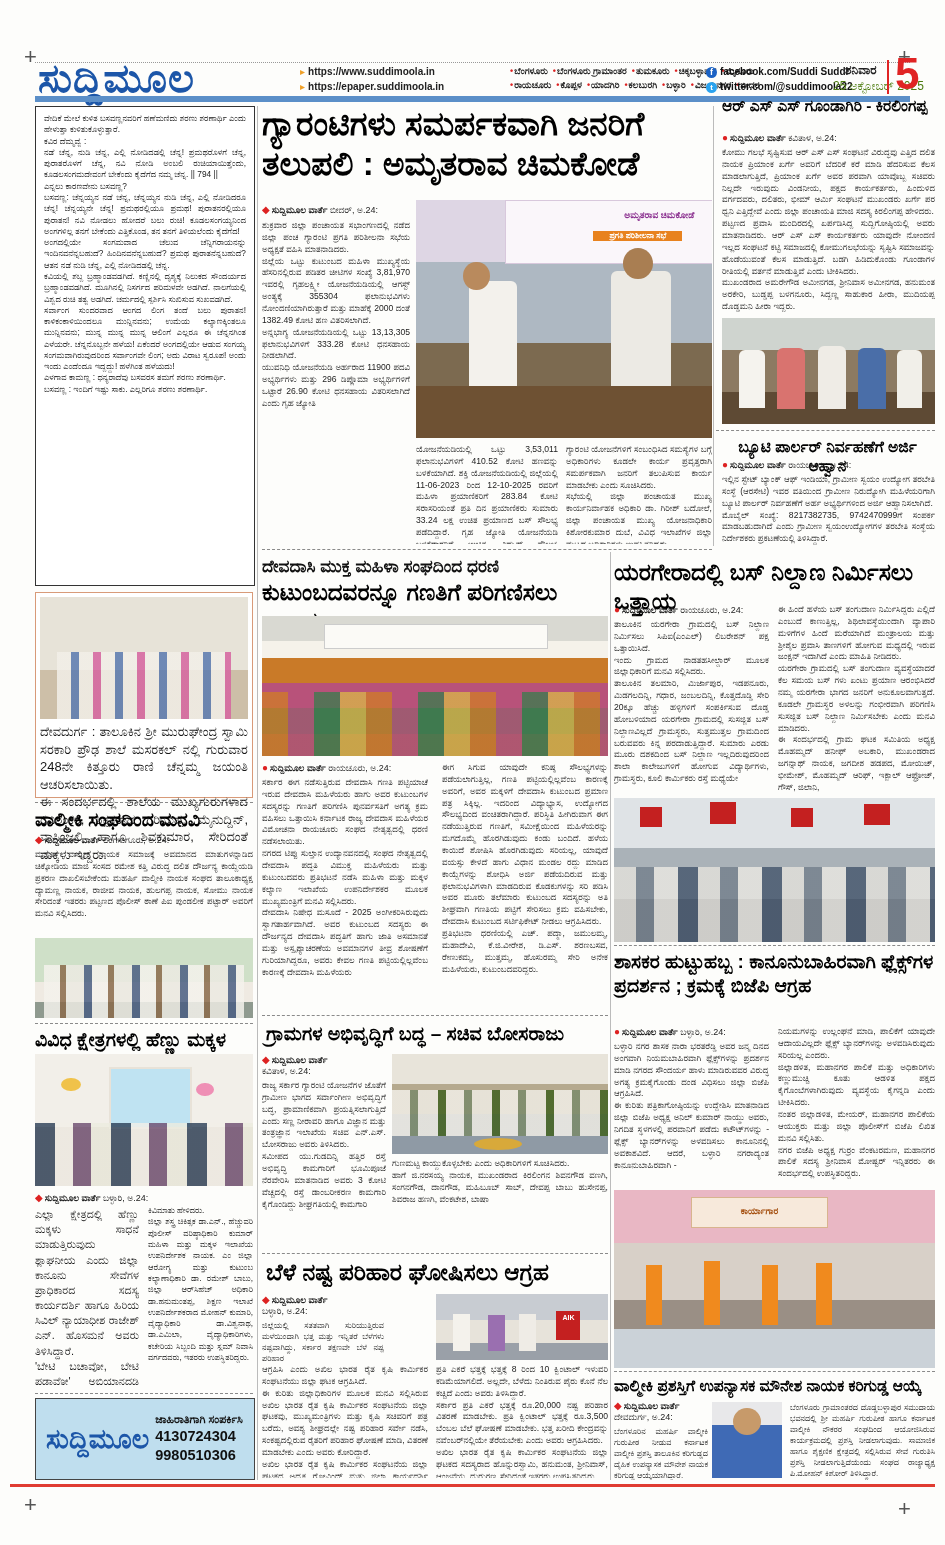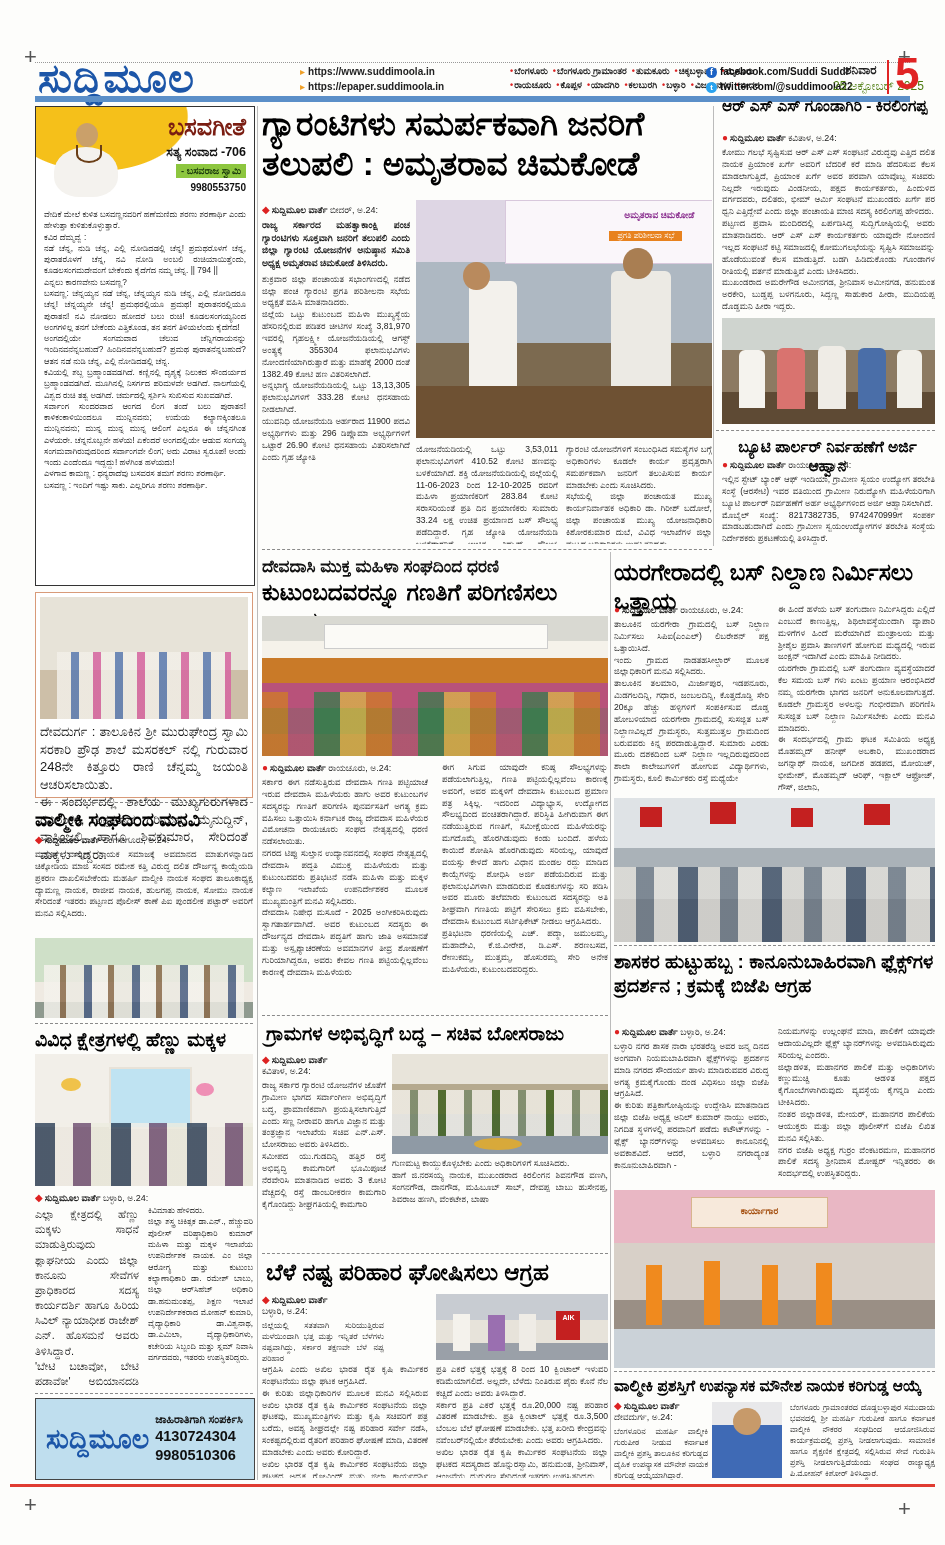--- a/index.html
+++ b/index.html
@@ -49,21 +49,21 @@
   .guru{position:absolute;left:12px;top:14px;width:78px;height:78px;}
   .guru .robe{position:absolute;left:6px;top:26px;width:64px;height:50px;background:#f4f2ee;border-radius:50% 50% 40% 40%;}
   .guru .head{position:absolute;left:28px;top:2px;width:22px;height:24px;background:#caa06a;border-radius:50%;}
   .guru .mala{position:absolute;left:28px;top:24px;width:22px;height:16px;border:2px solid #6b3f18;border-top:none;border-radius:0 0 50% 50%;}
   .basava-body{padding:6px 8px;font-size:8.3px;line-height:1.36;text-align:justify;white-space:pre-line;color:#181818;}
   
   .ph{position:absolute;overflow:hidden;background:#9aa4ad;}
   .ph-meeting{background:linear-gradient(180deg,#ded6e4 0 26%,#aeb8c2 26% 60%,#7c6a50 60% 78%,#6b5138 78% 100%);}
   .ph-banner-strip{position:absolute;left:30%;top:0;width:70%;height:26%;background:#faf6fa;border:1px solid #d8c8dc;}
   .ph-banner-t1{position:absolute;right:6%;top:4%;font-size:9px;font-weight:bold;color:#8a2f8f;}
-  .ph-banner-t2{position:absolute;right:10%;top:13%;font-size:8px;color:#fff;background:#e8821e;padding:0 8px;}
+  .ph-banner-t2{position:absolute;right:10%;top:13%;font-size:8px;color:#fff;background:#e8821e;padding:0 16px;font-weight:bold;}
   .ph-person{position:absolute;border-radius:6px 6px 0 0;}
   .ph-room{background:linear-gradient(180deg,#cfd4cf 0 30%,#8c7a62 30% 70%,#5e4a34 70% 100%);}
   .ph-protest{background:linear-gradient(180deg,#d9d9d2 0 18%,#f5f2ea 18% 30%,
       #c97a28 30% 48%,#b8527a 48% 66%,#3f7a4f 66% 84%,#8a6a4a 84% 100%);}
   .ph-green{background:linear-gradient(180deg,#cfe0c8 0 55%,#efeae2 55% 80%,#8f9a8f 80% 100%);}
   .ph-event{background:linear-gradient(180deg,#f2efe9 0 55%,#d9cfc4 55% 100%);}
   .ph-ground{background:linear-gradient(180deg,#e8e4da 0 30%,#b5a98e 30% 60%,#8f9aa5 60% 100%);}
   .ph-flags{background:linear-gradient(180deg,#dfe3e6 0 35%,#aab2b8 35% 70%,#7d8288 70% 100%);}
   .flag{position:absolute;background:#c42020;}
   .ph-bjp{background:linear-gradient(180deg,#e9b7c4 0 30%,#d8d0c8 30% 62%,#9a8f85 62% 100%);}
@@ -119,31 +119,20 @@
 <div class="abs dash-h" style="left:716px;top:430px;width:219px;"></div>
 <div class="abs dash-h" style="left:262px;top:1015px;width:346px;"></div>
 <div class="abs dash-h" style="left:614px;top:945px;width:321px;"></div>
 <div class="abs dash-h" style="left:614px;top:1371px;width:321px;"></div>
 <div class="abs dash-h" style="left:262px;top:1253px;width:346px;"></div>
 <div class="abs dash-h" style="left:35px;top:802px;width:218px;"></div>
 <div class="abs dash-h" style="left:35px;top:1023px;width:218px;"></div>
 <div class="abs dash-h" style="left:35px;top:1393px;width:218px;"></div>
 
 <div class="basava-box">
-  <div class="basava-top">
-    <div class="guru">
-      <div class="robe"></div>
-        <div class="head"></div>
-        <div class="mala"></div>
-    </div>
-    <div class="basava-title">ಬಸವಗೀತೆ</div>
-    <div class="basava-sub">ಸತ್ಯ ಸಂವಾದ -706</div>
-    <div class="basava-author">- ಬಸವರಾಜ ಸ್ವಾಮಿ</div>
-    <div class="basava-phone">9980553750</div>
-  </div>
   <div class="basava-body">ವೇದಿಕೆ ಮೇಲೆ ಕುಳಿತ ಬಸವಣ್ಣನವರಿಗೆ ಹಣೆಮಣಿದು ಶರಣು ಶರಣಾರ್ಥಿ ಎಂದು ಹೇಳುತ್ತಾ ಕುಳಿತುಕೊಳ್ಳುತ್ತಾರೆ.
 ಕವಿರ ದೆಮ್ಮವ್ವೆ :
 ನಡೆ ಚೆನ್ನ, ನುಡಿ ಚೆನ್ನ, ಎಲ್ಲಿ ನೋಡಿದಡಲ್ಲಿ ಚೆನ್ನ! ಪ್ರಮಥರೊಳಗೆ ಚೆನ್ನ, ಪುರಾತರೊಳಗೆ ಚೆನ್ನ, ನವಿ ನೋಡಿ ಅಂಬಲಿ ರುಚಿಯಾಯಿತ್ತೆಂದು, ಕೂಡಲಸಂಗಮದೇವಂಗೆ ಬೇಕೆಂದು ಕೈದೆಗೆದ ನಮ್ಮ ಚೆನ್ನ. || 794 ||
 ಎನ್ನಲು ಕಾರಣವೇನು ಬಸವಣ್ಣ?
 ಬಸವಣ್ಣ: ಚೆನ್ನಯ್ಯನ ನಡೆ ಚೆನ್ನ, ಚೆನ್ನಯ್ಯನ ನುಡಿ ಚೆನ್ನ, ಎಲ್ಲಿ ನೋಡಿದರೂ ಚೆನ್ನ! ಚೆನ್ನಯ್ಯನೇ ಚೆನ್ನ! ಪ್ರಮಥರಲ್ಲಿಯೂ ಪ್ರಮಥ! ಪುರಾತನರಲ್ಲಿಯೂ ಪುರಾತನ! ನವಿ ನೋಡಲು ಹೋದರೆ ಬಲು ರುಚಿ! ಕೂಡಲಸಂಗಯ್ಯನಿಂದ ಅಂಗಗಳಿಲ್ಲ ತನಗೆ ಬೇಕೆಂದು ಎತ್ತಿಕೊಂಡ, ತನ ತನಗೆ ತಿಳಿಯಲೆಂದು ಕೈದೆಗೆದ!
 ಅಂಗದಲ್ಲಿಯೇ ಸಂಗಮವಾದ ಚೆಲುವ ಚೆನ್ನಿಗರಾಯನನ್ನು ಇಂದಿನವನೆನ್ನಬಹುದೆ? ಹಿಂದಿನವನೆನ್ನಬಹುದೆ? ಪ್ರಮಥ ಪುರಾತನೆನ್ನಬಹುದೆ? ಆತನ ನಡೆ ನುಡಿ ಚೆನ್ನ, ಎಲ್ಲಿ ನೋಡಿದಡಲ್ಲಿ ಚೆನ್ನ.
 ಕವಿಯಲ್ಲಿ ಶಬ್ದ ಬ್ರಹ್ಮಾಂಡವಡಗಿದೆ. ಕಣ್ಣಿನಲ್ಲಿ ದೃಶ್ಯಕ್ಕೆ ನಿಲುಕದ ಸೌಂದರ್ಯದ ಬ್ರಹ್ಮಾಂಡವಡಗಿದೆ. ಮೂಗಿನಲ್ಲಿ ನಿಸರ್ಗದ ಪರಿಮಳವೇ ಅಡಗಿದೆ. ನಾಲಗೆಯಲ್ಲಿ ವಿಶ್ವದ ರುಚಿ ತತ್ವ ಅಡಗಿದೆ. ಚರ್ಮದಲ್ಲಿ ಸ್ಪರ್ಶಿಸಿ ಸುಖಿಸುವ ಸುಖವಡಗಿದೆ.
 ಸರ್ವಾಂಗ ಸುಂದರವಾದ ಆಂಗದ ಲಿಂಗ ತಂದೆ ಬಲು ಪುರಾತನ! ಕಾಳಿಕಂಕಾಳಿಯಿಂದಲೂ ಮುನ್ನಿನವನು; ಉಮೆಯ ಕಲ್ಯಾಣಕ್ಕಿಂತಲೂ ಮುನ್ನಿನವನು; ಮುನ್ನ ಮುನ್ನ ಮುನ್ನ ಆಲಿಂಗೆ ಎಲ್ಲರೂ ಈ ಚೆನ್ನನಗಿಂತ ಎಳೆಯರೇ. ಚೆನ್ನನೊಬ್ಬನೇ ಹಳೆಯ! ಏಕೆಂದರೆ ಅಂಗದಲ್ಲಿಯೇ ಆಡುವ ಸಂಗಯ್ಯ ಸಂಗಮವಾಗಿರುವುದರಿಂದ ಸರ್ವಾಂಗವೇ ಲಿಂಗ; ಅದು ವಿರಾಟ ಸ್ವರೂಪ! ಅಂದು ಇಂದು ಎಂದೆಂದೂ ಇದ್ದದ್ದು! ಹಳೆಗಿಂತ ಹಳೆಯದು!
 ಎಳಗಾವ ಕಾಮಣ್ಣ : ಧನ್ಯರಾದೆವು ಬಸವರಸ ತಮಗೆ ಶರಣು ಶರಣಾರ್ಥಿ.
 ಬಸವಣ್ಣ : ಇಂದಿಗೆ ಇಷ್ಟು ಸಾಕು. ಎಲ್ಲರಿಗೂ ಶರಣು ಶರಣಾರ್ಥಿ.</div>
@@ -154,21 +143,20 @@
     <div style="position:absolute;bottom:0;left:8%;width:84%;height:55%;background:
       repeating-linear-gradient(90deg,#f2efe8 0 14px,#5a7ab0 14px 22px,#f2efe8 22px 36px,#d664a0 36px 44px);opacity:.85;"></div>
   </div>
   <div class="ph-cap" style="margin-top:4px;">ದೇವದುರ್ಗ : ತಾಲೂಕಿನ ಶ್ರೀ ಮುರುಘೇಂದ್ರ ಸ್ವಾಮಿ ಸರಕಾರಿ ಪ್ರೌಢ ಶಾಲೆ ಮಸರಕಲ್ ನಲ್ಲಿ ಗುರುವಾರ 248ನೇ ಕಿತ್ತೂರು ರಾಣಿ ಚೆನ್ನಮ್ಮ ಜಯಂತಿ ಆಚರಿಸಲಾಯಿತು.
 ಈ ಸಂದರ್ಭದಲ್ಲಿ ಶಾಲೆಯ ಮುಖ್ಯಗುರುಗಳಾದ ರವಿಶಂಕರ, ಶಿಕ್ಷಕರಾದ ಗಿರಿಯಪ್ಪ, ಮೈನುದ್ದಿನ್, ವಾಸಿಂಜಲಿ ಹಾಗೂ ಶಿವಕುಮಾರ, ಸೇರಿದಂತೆ ಮಕ್ಕಳು ಇದ್ದರು.</div>
 </div>
 
 <div class="abs hl-xl" style="left:262px;top:104px;width:452px;">ಗ್ಯಾರಂಟಿಗಳು ಸಮರ್ಪಕವಾಗಿ ಜನರಿಗೆ ತಲುಪಲಿ : ಅಮೃತರಾವ ಚಿಮಕೋಡೆ</div>
 <div class="abs" style="left:262px;top:204px;width:148px;">
   <div class="byline"><span class="dot">◆</span><b>ಸುದ್ದಿಮೂಲ ವಾರ್ತೆ</b> <span>ಬೀದರ್, ಅ.24:</span></div>
-  <div class="body-txt body-bold">ರಾಜ್ಯ ಸರ್ಕಾರದ ಮಹತ್ವಾಕಾಂಕ್ಷಿ ಪಂಚ ಗ್ಯಾರಂಟಿಗಳು ಸೂಕ್ತವಾಗಿ ಜನರಿಗೆ ತಲುಪಲಿ ಎಂದು ಜಿಲ್ಲಾ ಗ್ಯಾರಂಟಿ ಯೋಜನೆಗಳ ಅನುಷ್ಠಾನ ಸಮಿತಿ ಅಧ್ಯಕ್ಷ ಅಮೃತರಾವ ಚಿಮಕೋಡೆ ತಿಳಿಸಿದರು.</div>
   <div class="body-txt" style="margin-top:4px;height:232px;overflow:hidden;">ಶುಕ್ರವಾರ ಜಿಲ್ಲಾ ಪಂಚಾಯತ ಸಭಾಂಗಣದಲ್ಲಿ ನಡೆದ ಜಿಲ್ಲಾ ಪಂಚ ಗ್ಯಾರಂಟಿ ಪ್ರಗತಿ ಪರಿಶೀಲನಾ ಸಭೆಯ ಅಧ್ಯಕ್ಷತೆ ವಹಿಸಿ ಮಾತನಾಡಿದರು.
 ಜಿಲ್ಲೆಯ ಒಟ್ಟು ಕುಟುಂಬದ ಮಹಿಳಾ ಮುಖ್ಯಸ್ಥೆಯ ಹೆಸರಿನಲ್ಲಿರುವ ಪಡಿತರ ಚೀಟಿಗಳ ಸಂಖ್ಯೆ 3,81,970 ಇವರಲ್ಲಿ ಗೃಹಲಕ್ಷ್ಮೀ ಯೋಜನೆಯಡಿಯಲ್ಲಿ ಆಗಸ್ಟ್ ಅಂತ್ಯಕ್ಕೆ 355304 ಫಲಾನುಭವಿಗಳು ನೋಂದಣಿಯಾಗಿರುತ್ತಾರೆ ಮತ್ತು ಮಾಹೆಕ್ಕೆ 2000 ದಂತೆ 1382.49 ಕೋಟಿ ಹಣ ವಿತರಿಸಲಾಗಿದೆ.
 ಅನ್ನಭಾಗ್ಯ ಯೋಜನೆಯಡಿಯಲ್ಲಿ ಒಟ್ಟು 13,13,305 ಫಲಾನುಭವಿಗಳಿಗೆ 333.28 ಕೋಟಿ ಧನಸಹಾಯ ನೀಡಲಾಗಿದೆ.
 ಯುವನಿಧಿ ಯೋಜನೆಯಡಿ ಅರ್ಹರಾದ 11900 ಪದವಿ ಅಭ್ಯರ್ಥಿಗಳು ಮತ್ತು 296 ಡಿಪ್ಲೊಮಾ ಅಭ್ಯರ್ಥಿಗಳಿಗೆ ಒಟ್ಟಾರೆ 26.90 ಕೋಟಿ ಧನಸಹಾಯ ವಿತರಿಸಲಾಗಿದೆ ಎಂದು ಗೃಹ ಜ್ಯೋತಿ</div>
 </div>
 <div class="ph ph-meeting" style="left:416px;top:200px;width:296px;height:238px;">
   <div class="ph-banner-strip"></div>
   <div class="ph-banner-t1">ಅಮೃತರಾವ ಚಿಮಕೋಡೆ</div>
   <div class="ph-banner-t2">ಪ್ರಗತಿ ಪರಿಶೀಲನಾ ಸಭೆ</div>
   <div class="ph-person" style="left:18%;top:34%;width:16%;height:44%;background:#f3f1ec;"></div>

